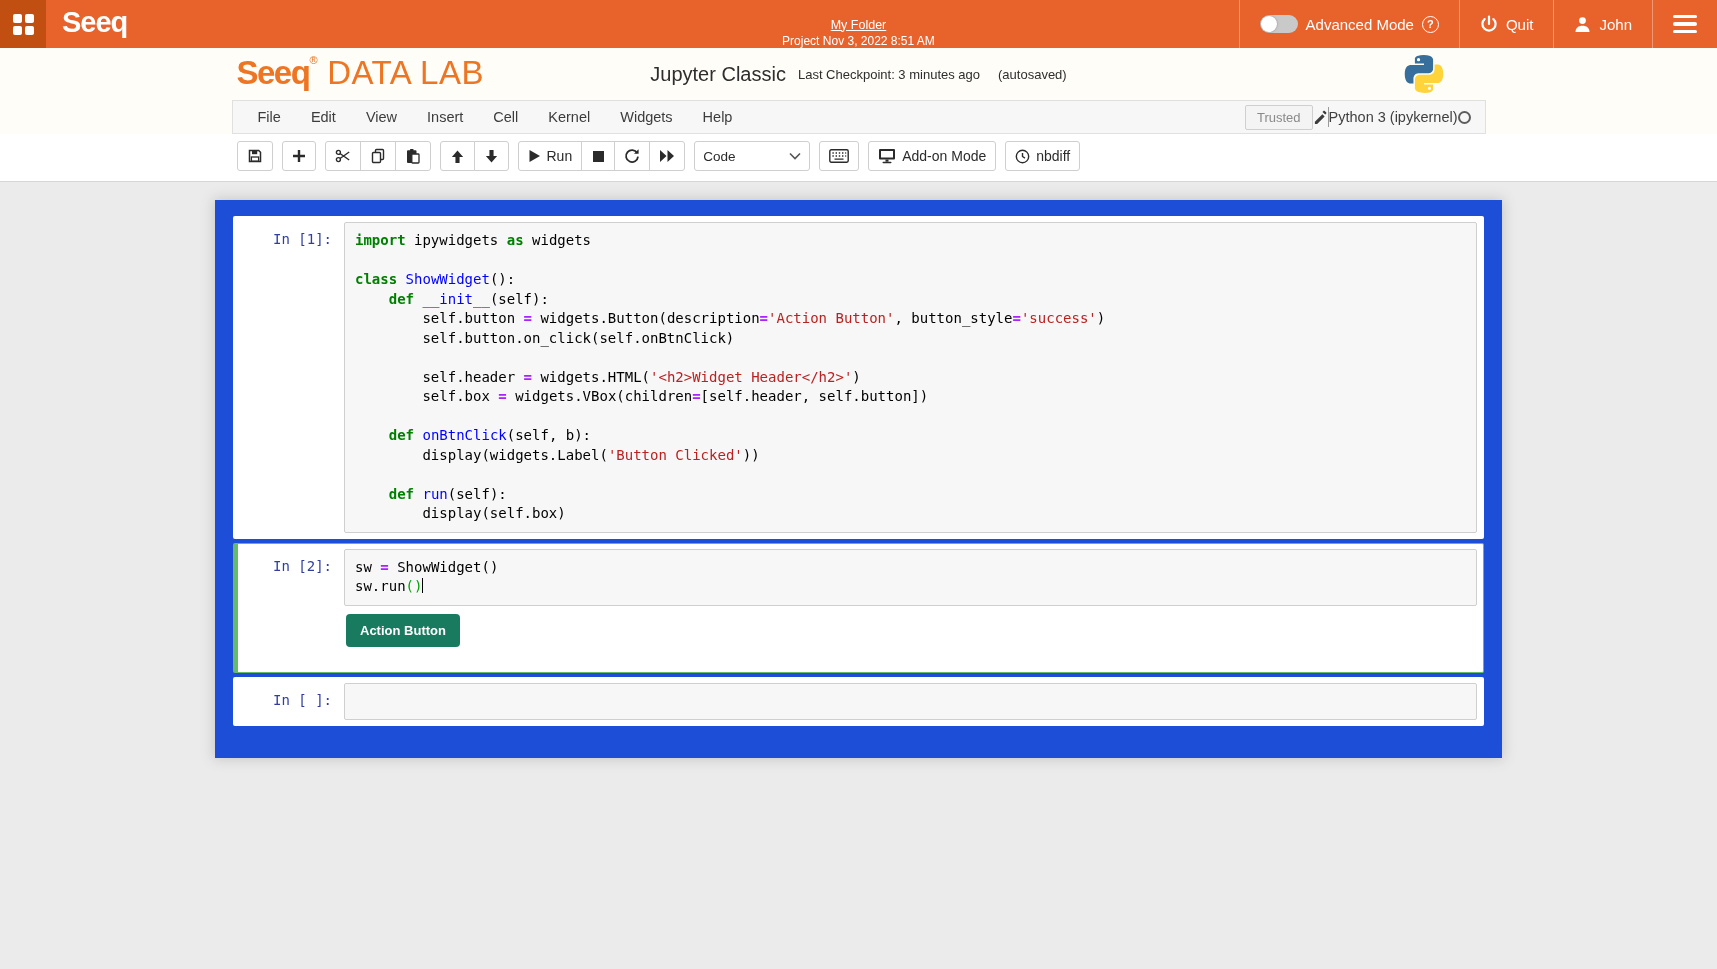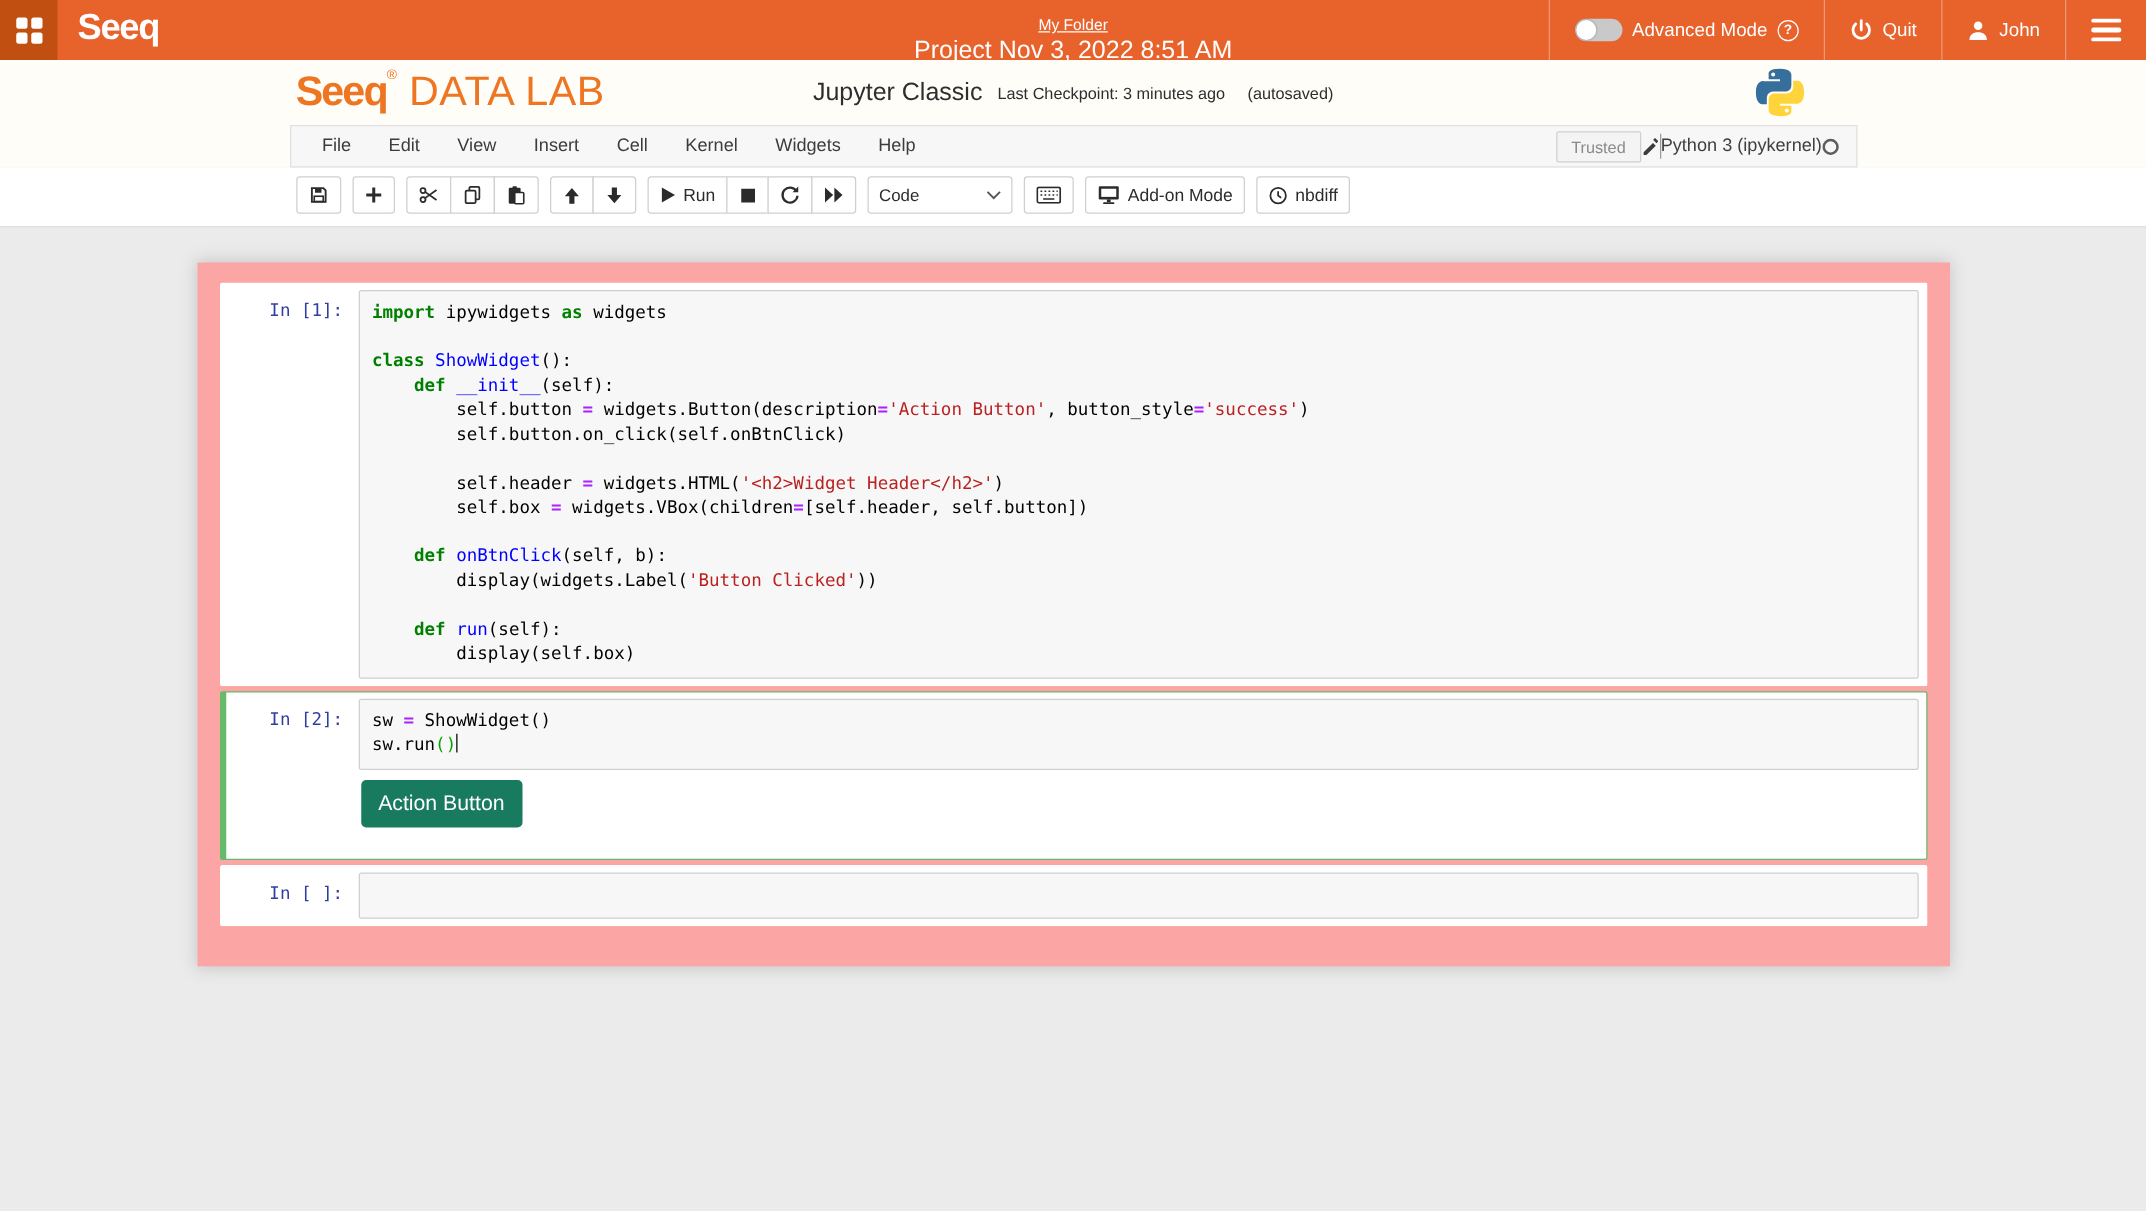--- a/index.html
+++ b/index.html
@@ -8,21 +8,21 @@
 
   
   .topbar { height:48px; background:#e8622c; display:flex; align-items:stretch; color:#fff; position:relative; }
   .apps-btn { width:46px; background:#c24f12; display:flex; align-items:center; justify-content:center; cursor:pointer; }
   .grid-icon { display:grid; grid-template-columns:9px 9px; grid-template-rows:9px 9px; gap:3px; }
   .grid-icon span { background:#fff; border-radius:2px; }
   .seeq-wordmark { font-size:29px; font-weight:bold; letter-spacing:-1px; padding:6px 0 0 16px; }
   .topbar-center { position:absolute; left:0; right:0; top:0; height:65px; display:flex; flex-direction:column; align-items:center; justify-content:center; pointer-events:none; }
   .topbar-center > * { pointer-events:auto; }
   .breadcrumb-link { font-size:12.5px; text-decoration:underline; color:#fff; margin-bottom:2px; cursor:pointer; }
-  .project-title { font-size:20px; color:#fff; }
+  .project-title { font-size:12px; color:#fff; }
   .topbar-right { margin-left:auto; display:flex; align-items:stretch; }
   .tb-section { display:flex; align-items:center; padding:0 20px; border-left:1px solid rgba(255,255,255,0.35); gap:8px; font-size:15px; }
   .toggle { width:38px; height:18px; border-radius:9px; background:#c9c9c9; position:relative; cursor:pointer; }
   .toggle .knob { position:absolute; left:1px; top:1px; width:16px; height:16px; border-radius:50%; background:#fff; box-shadow:0 0 2px rgba(0,0,0,.35); }
   .help-circle { width:17px; height:17px; border-radius:50%; border:1.5px solid #fff; font-size:11px; font-weight:bold; display:flex; align-items:center; justify-content:center; cursor:pointer; }
   .burger { display:flex; flex-direction:column; gap:4px; cursor:pointer; justify-content:center; }
   .burger span { width:24px; height:3.5px; background:#fff; border-radius:2px; }
   .icon-svg { display:block; }
 
   
@@ -54,36 +54,36 @@
   .btn-group { display:flex; }
   .tb-btn { height:30px; min-width:34px; background:#fff; border:1px solid #cfcfcf; display:flex; align-items:center; justify-content:center; gap:6px; padding:0 9px; font-size:14px; color:#2b2b2b; cursor:pointer; border-radius:0; }
   .btn-group .tb-btn + .tb-btn { margin-left:-1px; }
   .btn-group .tb-btn:first-child { border-radius:3px 0 0 3px; }
   .btn-group .tb-btn:last-child { border-radius:0 3px 3px 0; }
   .btn-group .tb-btn:only-child { border-radius:3px; }
   .cell-type-select { height:30px; width:116px; border:1px solid #cfcfcf; border-radius:3px; background:#fff; display:flex; align-items:center; justify-content:space-between; padding:0 8px; font-size:13.5px; color:#2b2b2b; cursor:pointer; }
 
   
   .main { background:#ebebeb; padding-top:18px; height:791px; }
-  .nb-card { width:1402px; margin:10px auto; background:#fca5a5; box-shadow:0 0 12px 1px rgba(87,87,87,.25); padding:16px 0 28px; }
+  .nb-card { width:1287px; margin:0 auto; background:#1d4ed8; box-shadow:0 0 12px 1px rgba(87,87,87,.25); padding:16px 0 28px; }
   .cell { margin:0 18px 4px; padding:5px 0; border:1px solid transparent; border-left-width:5px; border-radius:2px; background:#fff; }
   .cell.selected { border-color:#66bb6a; }
   .cell-row { display:flex; padding-right:6px; }
   .prompt { flex:0 0 106px; text-align:right; padding:9px 12px 0 0; font-family:"DejaVu Sans Mono", monospace; font-size:14px; color:#303f9f; white-space:pre; }
   .input-box { flex:1; border:1px solid #cfcfcf; border-radius:2px; background:#f7f7f7; padding:8px 10px; font-family:"DejaVu Sans Mono", monospace; font-size:14px; line-height:19.5px; color:#000; white-space:pre; overflow:hidden; }
   .cm-line { min-height:19.5px; }
   .tok-k { color:#008000; font-weight:bold; }
   .tok-n { color:#0000ff; }
   .tok-o { color:#aa22ff; font-weight:bold; }
   .tok-s { color:#ba2121; }
   .tok-m { color:#00a400; }
   .cursor { display:inline-block; width:0; border-left:1.4px solid #000; height:15px; vertical-align:-2px; }
   .output { margin-left:106px; padding:4px 30px 8px 2px; }
   .widget-header { font-size:27px; font-weight:bold; color:#1b1b1b; margin:16px 0 14px; font-family:"Liberation Sans", sans-serif; }
-  .widget-btn { display:inline-block; background:#187a5e; color:#fff; border:none; border-radius:4px; font-size:17px; font-weight:400; padding:9px 14px; margin:4px 0 12px; cursor:pointer; font-family:"Liberation Sans", sans-serif; }
+  .widget-btn { display:inline-block; background:#187a5e; color:#fff; border:none; border-radius:4px; font-size:13px; font-weight:700; padding:9px 14px; margin:4px 0 12px; cursor:pointer; font-family:"Liberation Sans", sans-serif; }
 </style>
 </head>
 <body>
 
 <div class="topbar">
   <div class="apps-btn">
     <div class="grid-icon">
         <span></span>
         <span></span>
         <span></span>

